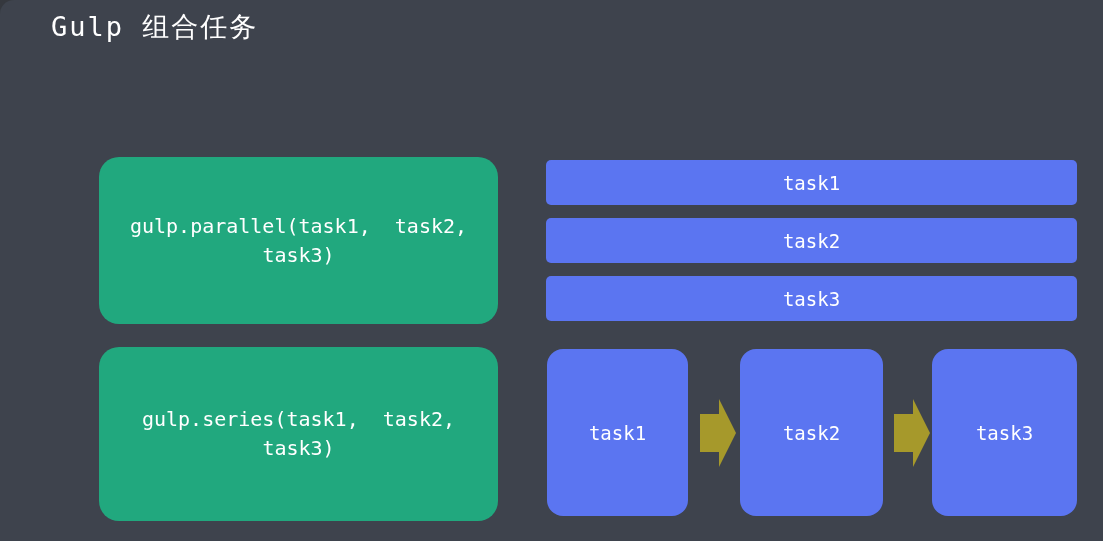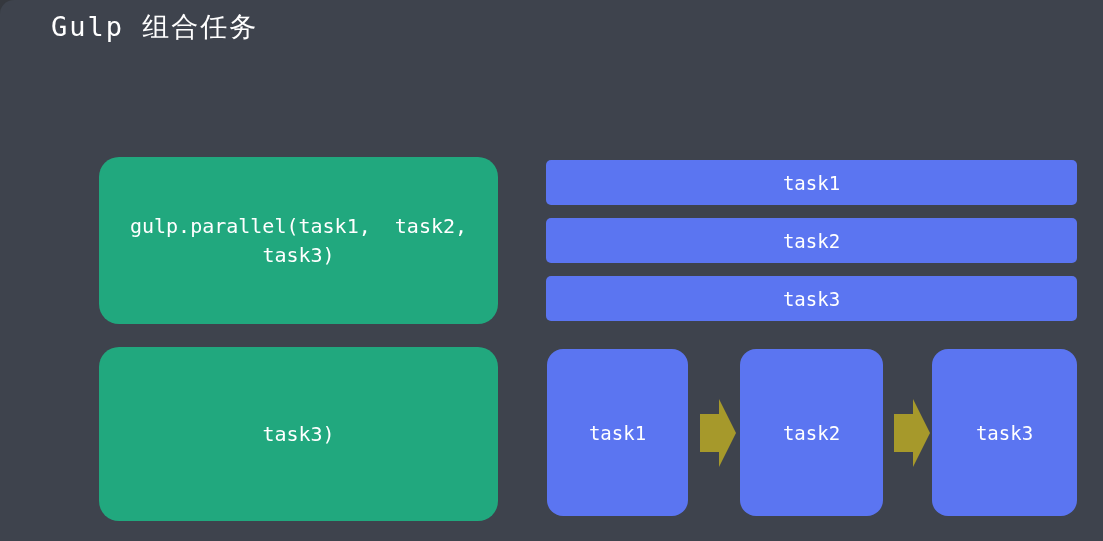--- a/index.html
+++ b/index.html
@@ -110,20 +110,21 @@
       <span>task1</span>
     </div>
     <div class="task-bar bar2">
       <span>task2</span>
     </div>
     <div class="task-bar bar3">
       <span>task3</span>
     </div>
 
     <div class="codebox series-box">
+      <div>gulp.series(task1,  task2,</div>
       <div>task3)</div>
     </div>
 
     <div class="task-square sq1">
       <span>task1</span>
     </div>
 
     <div class="arrow arrow1">
       <svg width="36" height="68" viewBox="0 0 36 68" aria-hidden="true">
         <polygon points="0,15 19,15 19,0 36,34 19,68 19,53 0,53"></polygon>

